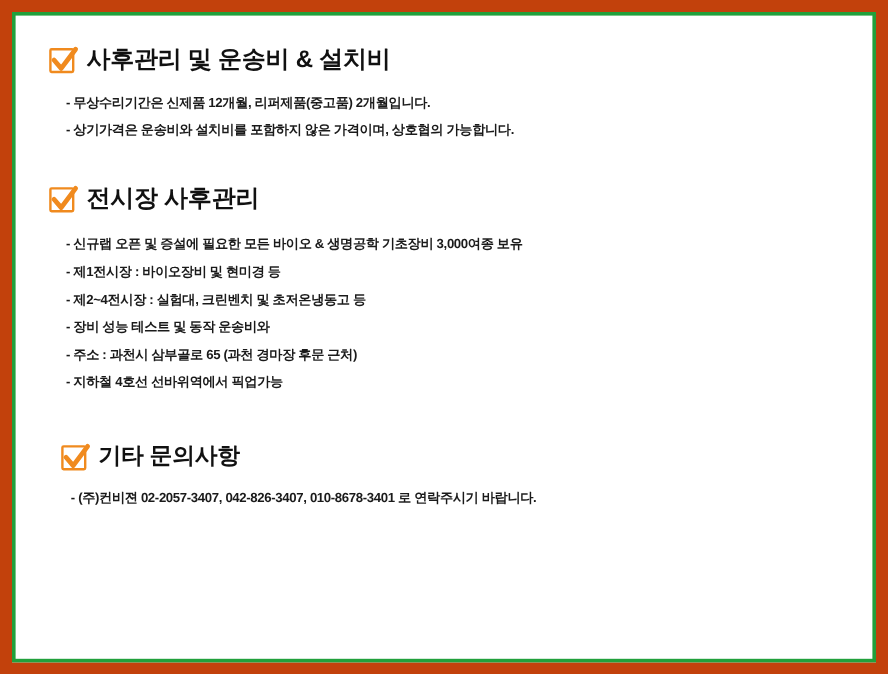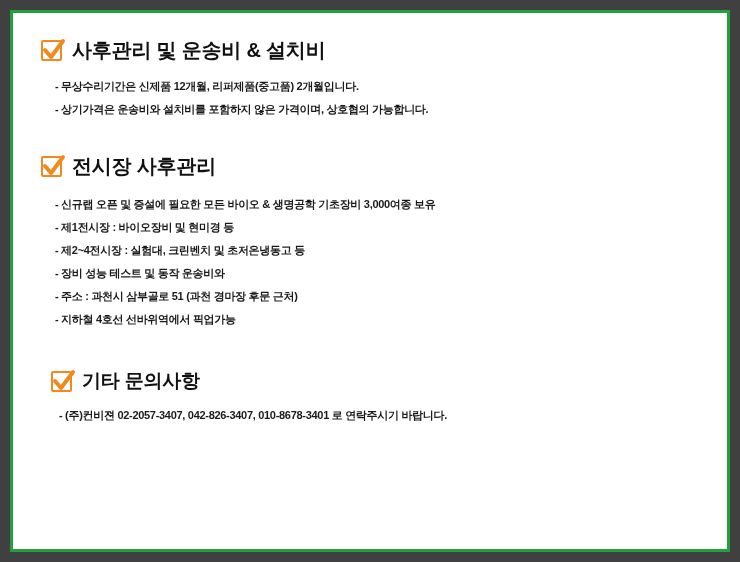--- a/index.html
+++ b/index.html
@@ -11,21 +11,21 @@
     height: 562px;
     background: #ffffff;
     font-family: "Liberation Sans", sans-serif;
     overflow: hidden;
   }
   .page {
     position: relative;
     box-sizing: border-box;
     width: 740px;
     height: 562px;
-    background: #404040;
+    background: #c2410c;
     padding: 10px;
   }
   .frame {
     box-sizing: border-box;
     width: 100%;
     height: 100%;
     border: 3px solid #21a03c;
     background: #ffffff;
     padding: 26px 28px 18px 28px;
   }
@@ -110,21 +110,21 @@
             <path d="M5 13 L11 20 L23 4" stroke="#f08a1e" stroke-width="4" fill="none" stroke-linecap="round" stroke-linejoin="round"></path>
           </svg>
         </span>
         <span class="section-title">전시장 사후관리</span>
       </div>
       <ul class="bullets">
         <li>- 신규랩 오픈 및 증설에 필요한 모든 바이오 &amp; 생명공학 기초장비 3,000여종 보유</li>
         <li>- 제1전시장 : 바이오장비 및 현미경 등</li>
         <li>- 제2~4전시장 : 실험대, 크린벤치 및 초저온냉동고 등</li>
         <li>- 장비 성능 테스트 및 동작 운송비와</li>
-        <li>- 주소 : 과천시 삼부골로 51 (과천 경마장 후문 근처)</li>
+        <li>- 주소 : 과천시 삼부골로 65 (과천 경마장 후문 근처)</li>
         <li>- 지하철 4호선 선바위역에서 픽업가능</li>
       </ul>
     </div>
 
     <div class="section sec-etc">
       <div class="section-head">
         <span class="check-icon">
           <svg width="27" height="27" viewBox="0 0 27 27" aria-hidden="true">
             <path d="M5 13 L11 20 L23 4" stroke="#f08a1e" stroke-width="4" fill="none" stroke-linecap="round" stroke-linejoin="round"></path>
           </svg>

